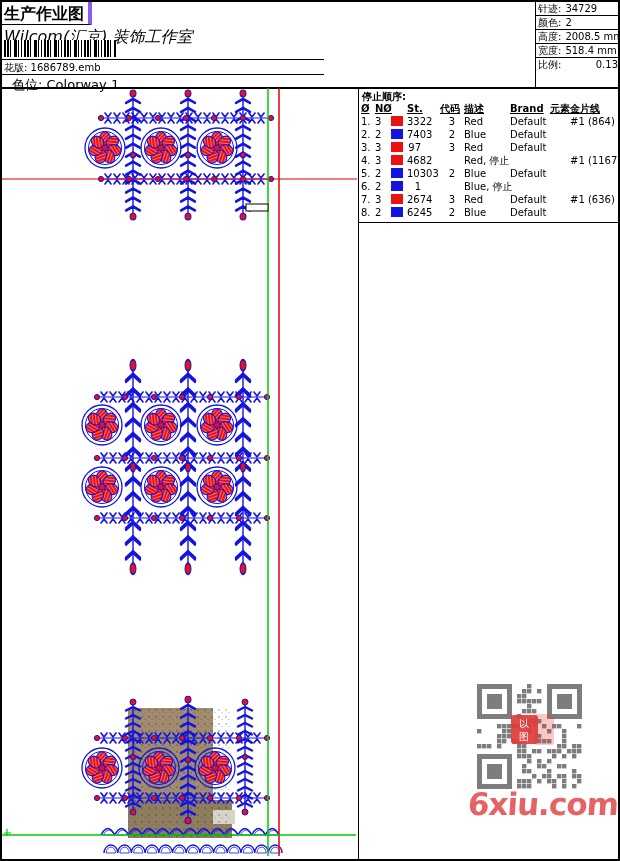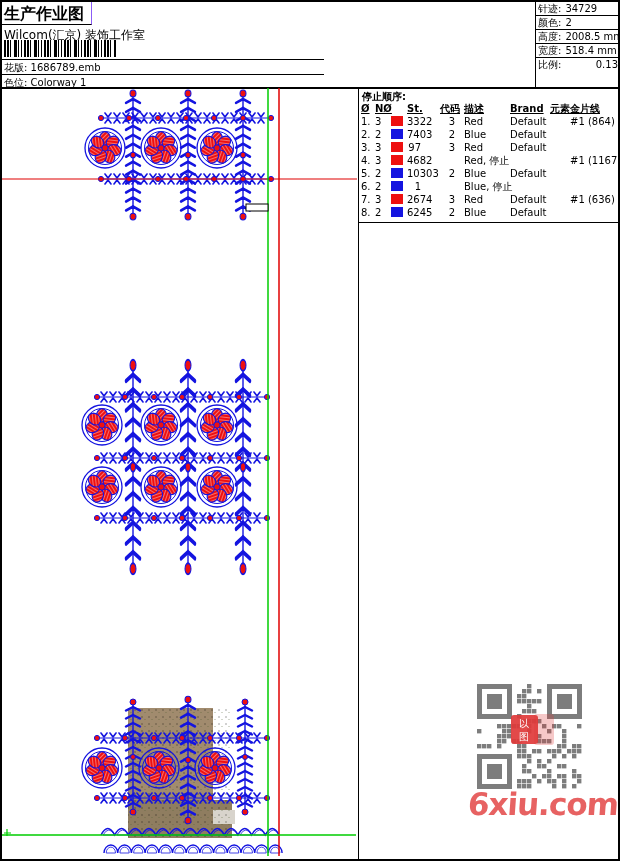--- a/index.html
+++ b/index.html
@@ -1,29 +1,29 @@
 <!DOCTYPE html>
 <html style="--thread-red: #ee1010; --thread-blue: #1414e0; --guide-green: #00cc00; --guide-red: #e00000; --qr-gray: #7d7d7d; --fabric-tan: #a18b6e;"><head>
 <meta charset="utf-8">
 <style>
   html,body{margin:0;padding:0;background:#9a9a9a;}
   .page{position:relative;width:620px;height:861px;background:#fff;border:2px solid #000;
         box-sizing:border-box;font-family:"DejaVu Sans",sans-serif;color:#000;overflow:hidden;}
   .abs{position:absolute;}
   
-  .title-box{left:0;top:0;width:90px;height:23px;border-right:1px solid #8b5cf6;border-bottom:1px solid #000;
+  .title-box{left:0;top:0;width:90px;height:23px;border-right:4px solid #8b5cf6;border-bottom:1px solid #000;
              font-size:16px;font-weight:bold;padding:2px 0 0 2px;box-sizing:border-box;white-space:nowrap;}
-  .studio{left:2px;top:25px;font-size:12px;white-space:nowrap;}
+  .studio{left:2px;top:25px;font-size:16px;white-space:nowrap;font-style:italic;}
   .barcode{left:2px;top:38px;width:112px;height:17px;
     background:repeating-linear-gradient(90deg,#000 0 2px,#fff 2px 3px,#000 3px 5px,#fff 5px 6px,
       #000 6px 7px,#fff 7px 10px,#000 10px 13px,#fff 13px 14px,#000 14px 15px,#fff 15px 17px,#000 17px 18px,#fff 18px 20px);}
   .sepA{left:0;top:57px;width:322px;height:1px;background:#000;}
   .row-pattern{left:2px;top:59px;font-size:10px;white-space:nowrap;}
   .sepB{left:0;top:72px;width:322px;height:1px;background:#000;}
-  .row-colorway{left:2px;top:74px;font-size:10px;white-space:nowrap;}
+  .row-colorway{left:10px;top:74px;font-size:13px;white-space:nowrap;}
   .hdr-bottom{left:0;top:85px;width:616px;height:2px;background:#000;}
   
   .infobox{left:533px;top:0;width:83px;height:85px;border-left:1px solid #000;box-sizing:border-box;}
   .info-row{display:flex;font-size:10px;line-height:13px;height:14px;border-bottom:1px solid #000;
             padding-left:2px;white-space:nowrap;box-sizing:border-box;}
   .info-row:last-child{border-bottom:none;justify-content:space-between;}
   .ilabel{margin-right:4px;}
   
   .divider{left:356px;top:86px;width:1px;height:771px;background:#000;}
   .panel-bottom{left:356px;top:220px;width:260px;height:1px;background:#000;}

